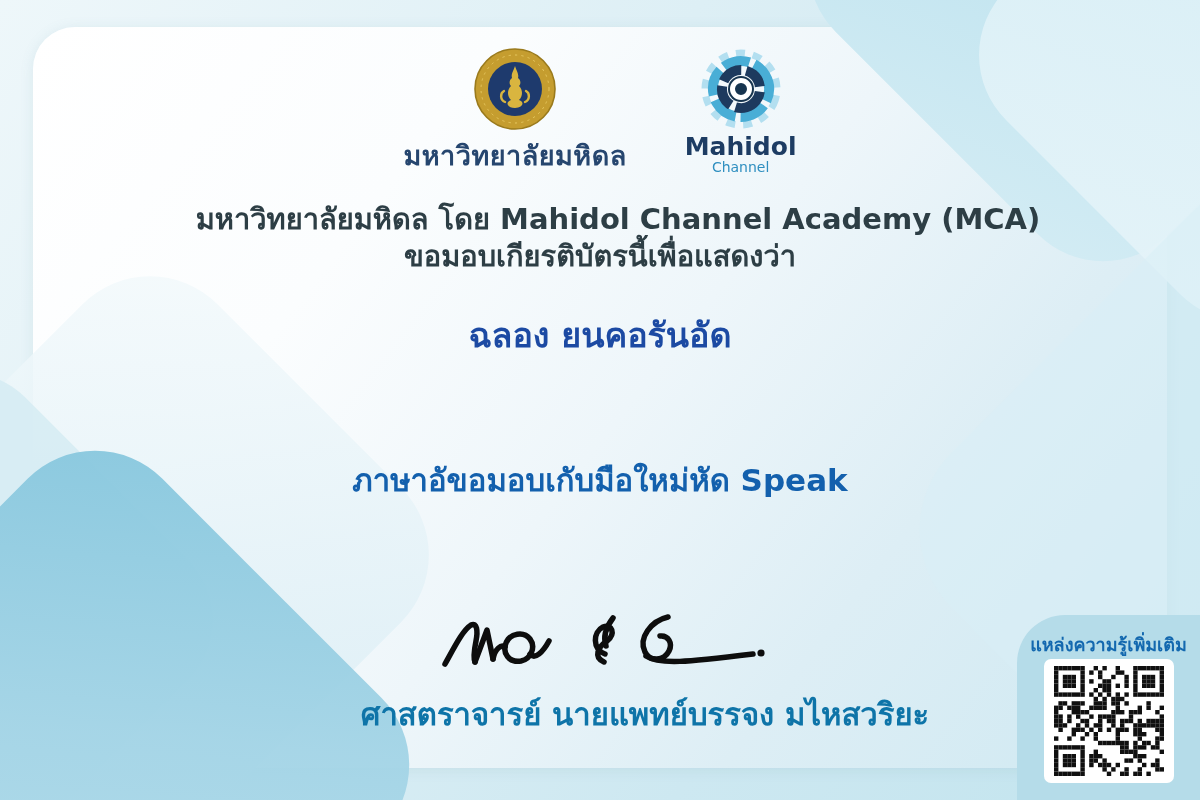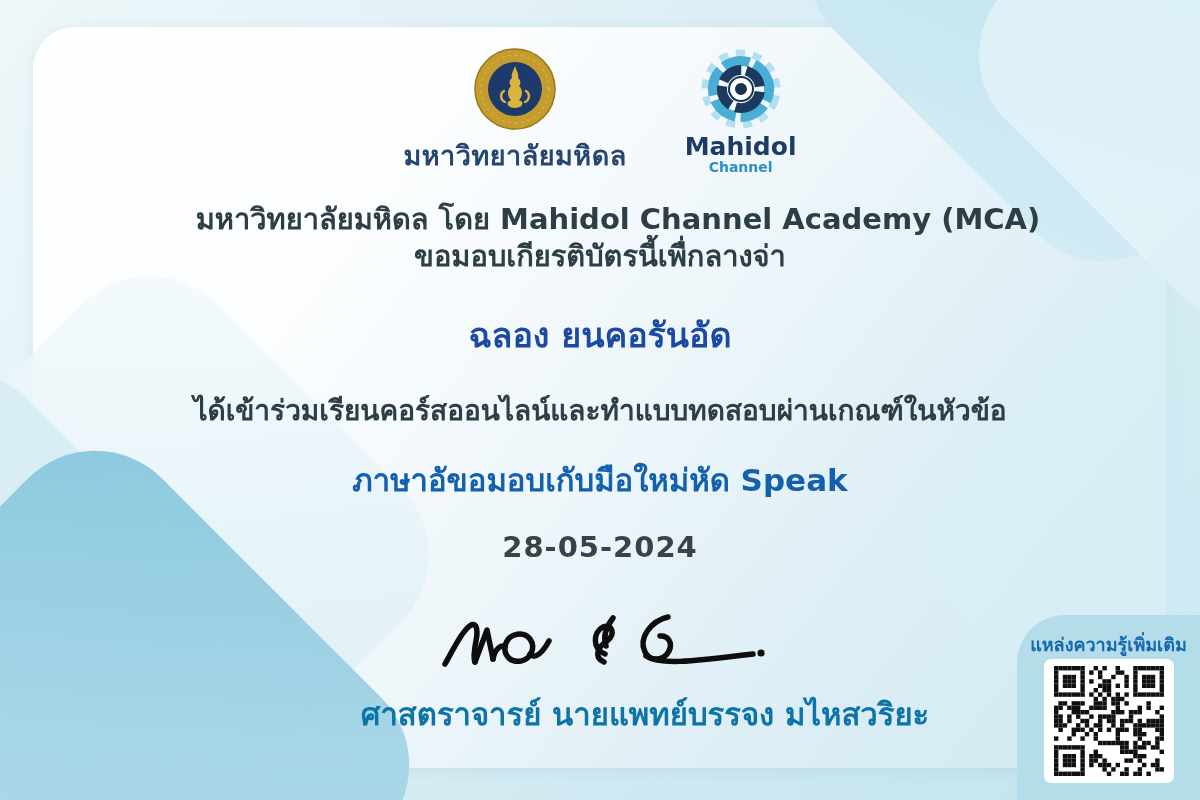--- a/index.html
+++ b/index.html
@@ -60,21 +60,21 @@
   
   .logo-row{
     position:absolute; left:0; top:48px; width:1200px;
     display:flex; justify-content:center; align-items:flex-start; gap:58px;
   }
   .logo-col{ display:flex; flex-direction:column; align-items:center; }
   .uni-label{
     margin-top:4px; font-size:27px; font-weight:700; color:#26466f; letter-spacing:.5px;
   }
   .ch-word{ margin-top:4px; font-size:25px; font-weight:700; color:#1d3c63; line-height:1; }
-  .ch-sub{ font-size:14px; font-weight:700; color:#2f8fc0; line-height:1.2; }
+  .ch-sub{ font-size:14px; font-weight:400; color:#2f8fc0; line-height:1.2; }
 
   
   .tline{ position:absolute; left:0; width:1200px; text-align:center; }
   .issuer   { top:196px; font-size:29px; font-weight:700; color:#2d3e45;padding-left:36px; }
   .presents { top:233px; font-size:29px; font-weight:700; color:#2d3e45; }
   .recipient{ top:308px; font-size:34px; font-weight:800; color:#1c4aa3; }
   .achieve  { top:388px; font-size:28px; font-weight:700; color:#2d3e45; }
   .course   { top:455px; font-size:31px; font-weight:800; color:#1360ad; }
   .datetxt  { top:530px; font-size:29px; font-weight:700; color:#3c4146; letter-spacing:1px; }
   .signer1  { top:689px; font-size:31px; font-weight:700; color:#0e74a8;margin-left:45px; }
@@ -447,25 +447,23 @@
           </g>
           <circle cx="41" cy="41" r="13" fill="#16344f"></circle>
           <circle cx="41" cy="41" r="8.5" fill="none" stroke="#ffffff" stroke-width="5"></circle>
         </svg>
         <div class="ch-word">Mahidol</div>
         <div class="ch-sub">Channel</div>
       </div>
     </div>
 
     <div class="tline issuer">มหาวิทยาลัยมหิดล โดย Mahidol Channel Academy (MCA)</div>
-    <div class="tline presents">ขอมอบเกียรติบัตรนี้เพื่กลางจ่า</div>
+    <div class="tline presents">ขอมอบเกียรติบัตรนี้เพื่อแสดงว่า</div>
     <div class="tline recipient">ฉลอง ยนคอรันอัด</div>
-    <div class="tline achieve">ได้เข้าร่วมเรียนคอร์สออนไลน์และทำแบบทดสอบผ่านเกณฑ์ในหัวข้อ</div>
     <div class="tline course">ภาษาอัขอมอบเกับมือใหม่หัด Speak</div>
-    <div class="tline datetxt">28-05-2024</div>
 
     <div class="sig-wrap">
       <svg width="330" height="78" viewBox="0 0 330 78">
         <g fill="none" stroke="#0d0d0d" stroke-width="5.5" stroke-linecap="round" stroke-linejoin="round">
           <path d="M10 60 C20 42 28 26 36 21 C42 18 43 27 41 37 C39 47 38 54 40 58"></path>
           <path d="M40 58 L52 26 L58 55"></path>
           <path d="M58 55 C60 45 66 40 70 43"></path>
           <path d="M86 57 C74 59 67 49 71 39 C75 29 89 27 95 35 C101 43 96 55 86 57 Z"></path>
           <path d="M95 50 C100 56 108 48 114 37"></path>
           <path d="M170 50 C157 45 158 28 168 23 C177 19 181 30 172 37 C163 43 158 53 169 58"></path>

